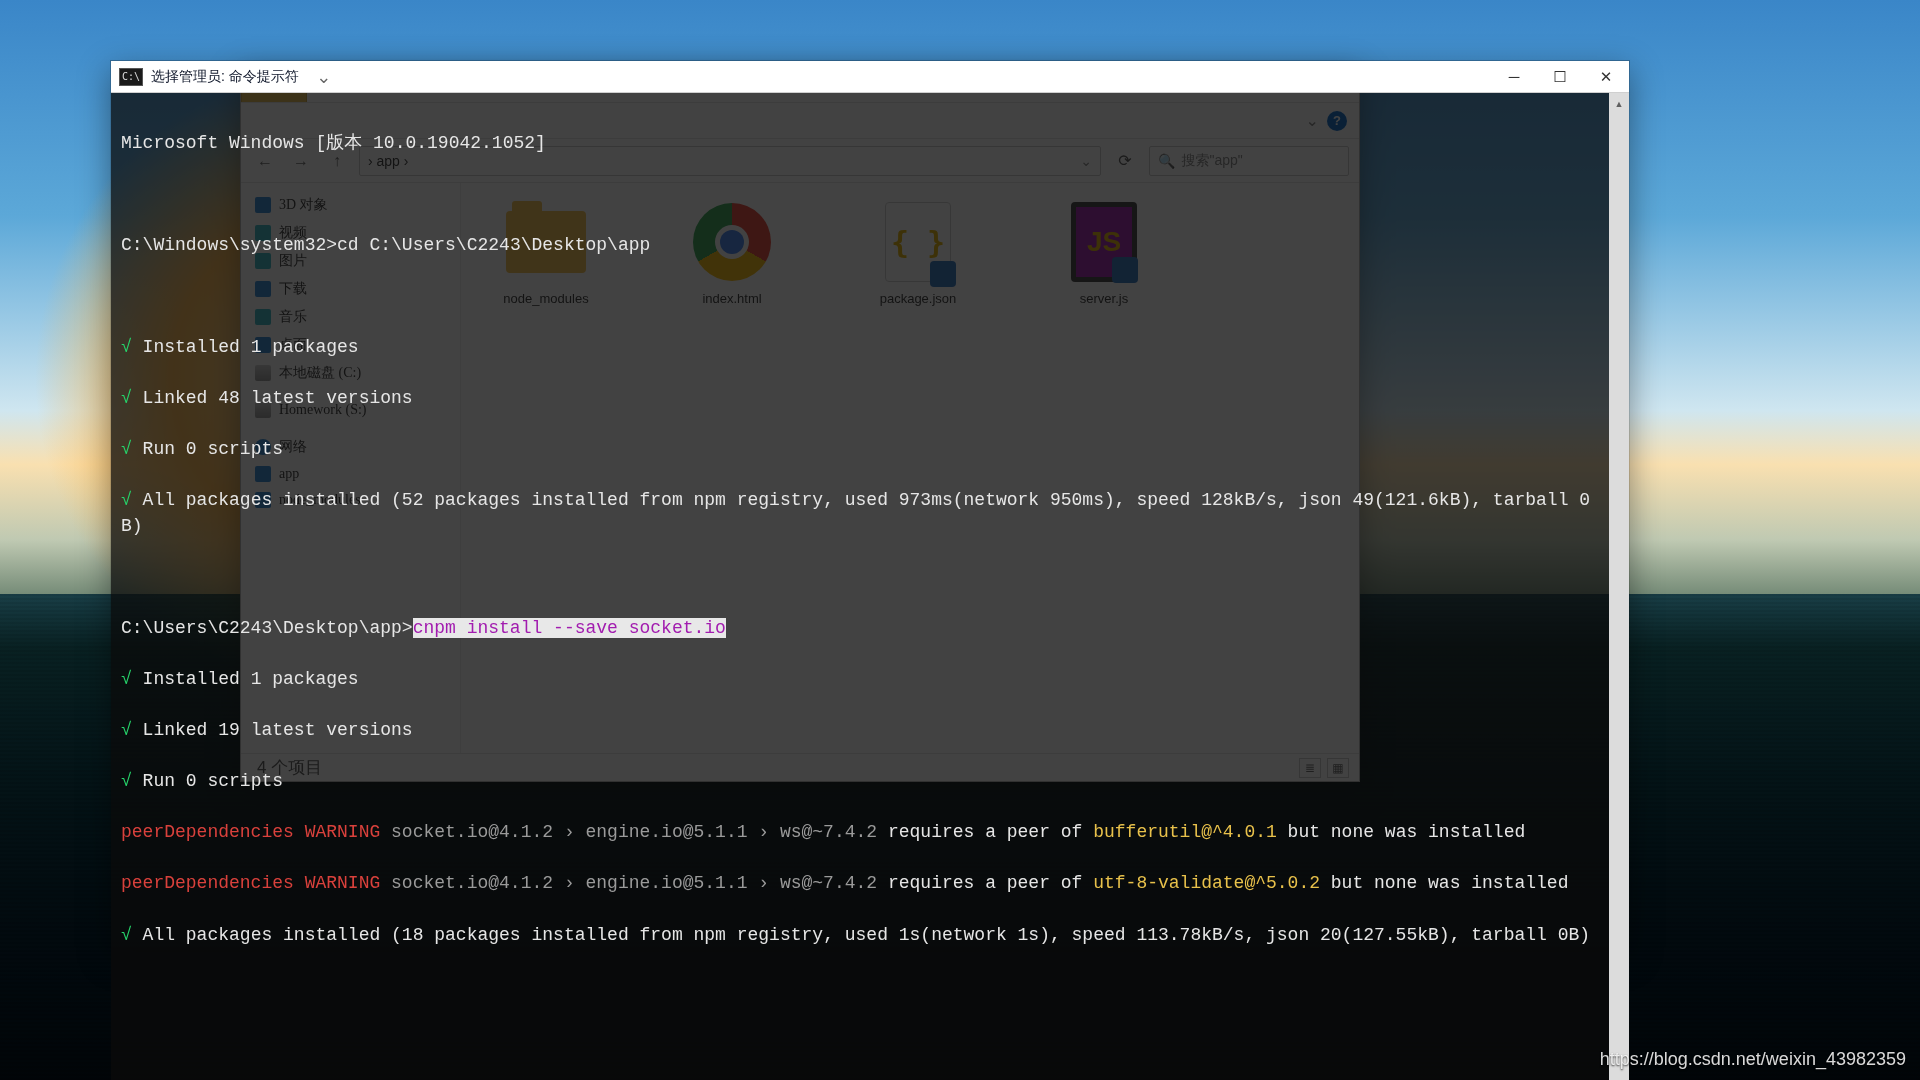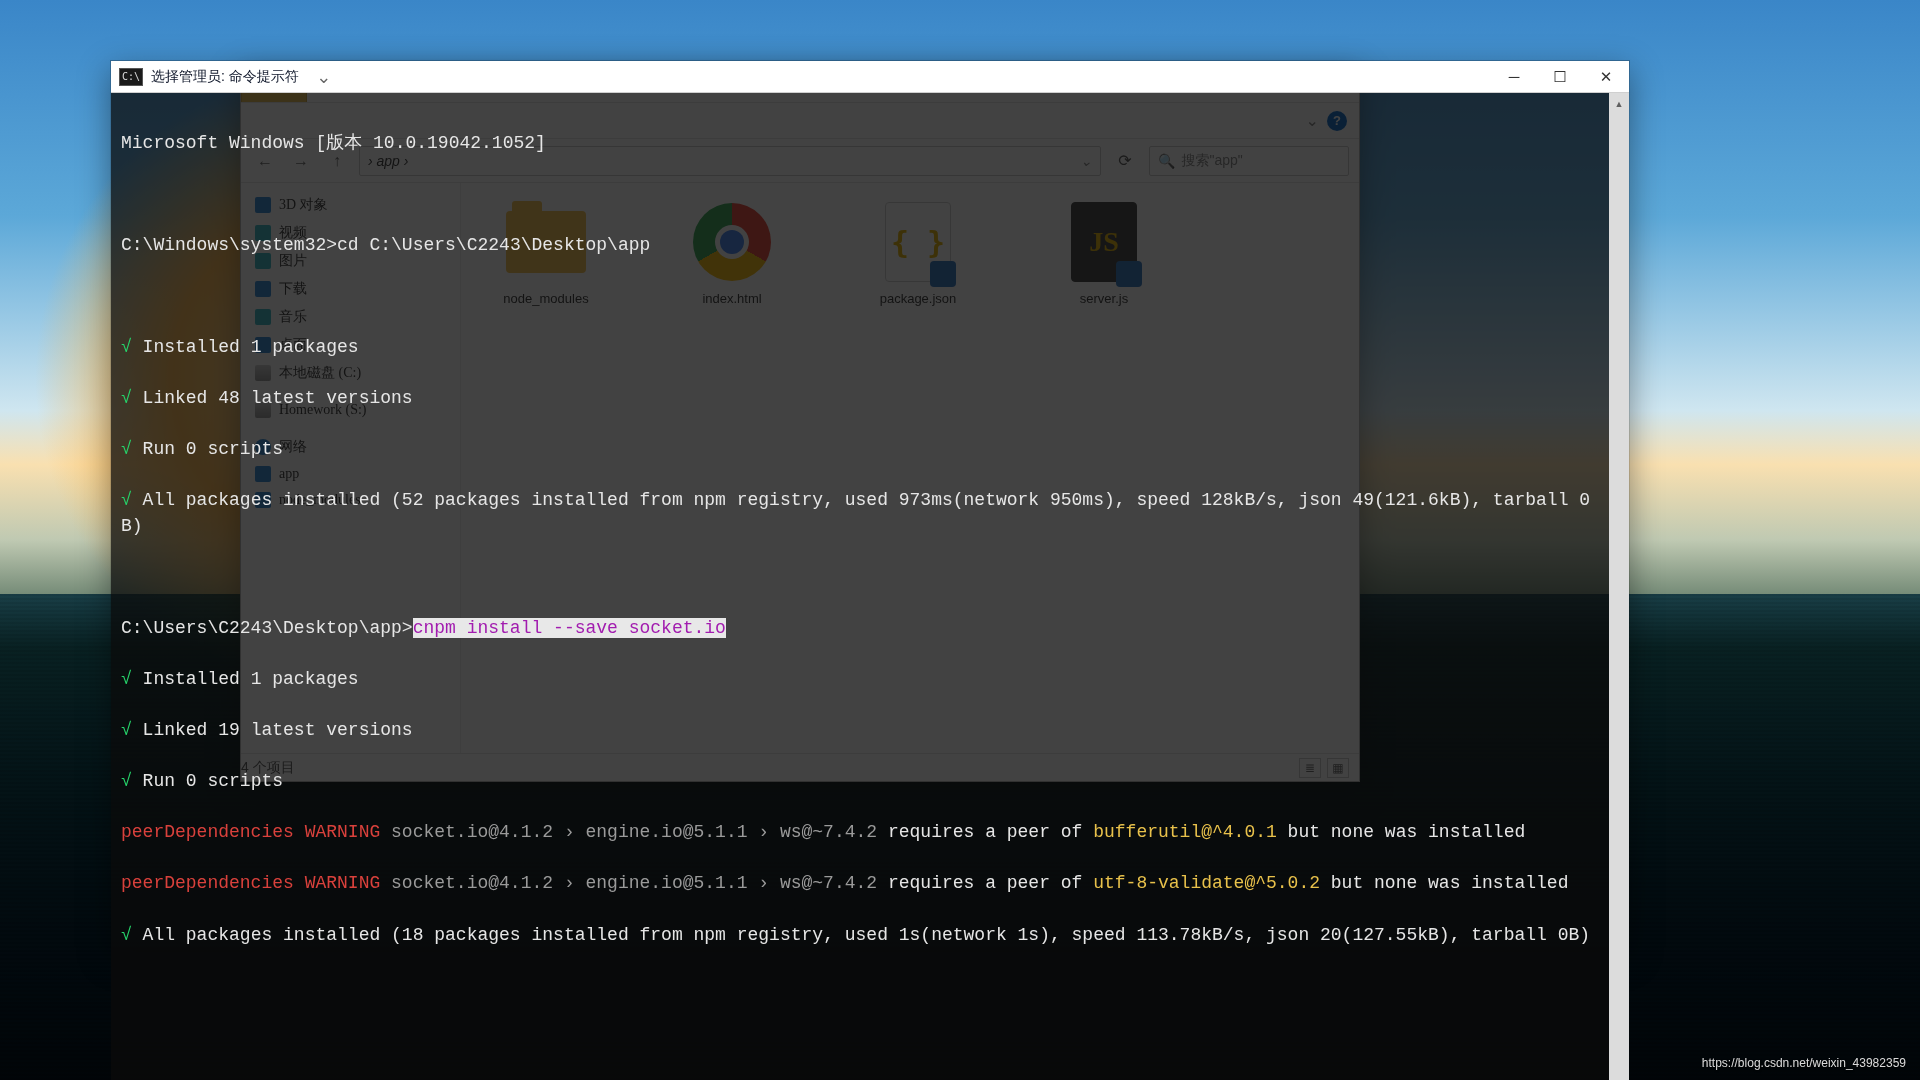--- a/index.html
+++ b/index.html
@@ -55,21 +55,21 @@
     display:flex; align-items:center; justify-content:center; font-size:13px; font-weight:bold;
   }
 
   .exp-addr {
     height: 44px; background:#fff; border-bottom:1px solid #e5e5e5;
     display:flex; align-items:center; padding:0 10px; gap:8px;
   }
   .nav-btn { width:28px; height:28px; display:flex; align-items:center; justify-content:center; color:#666; font-size:16px; }
   .breadcrumb {
     flex:1; height:30px; border:1px solid #ccc; border-radius:2px; display:flex; align-items:center;
-    padding:0 8px; font-size:14px; color:#333; gap:6px;font-style:italic;
+    padding:0 8px; font-size:14px; color:#333; gap:6px;
   }
   .refresh-btn { width:32px; height:30px; display:flex; align-items:center; justify-content:center; color:#555; }
   .search-box {
     width:200px; height:30px; border:1px solid #ccc; border-radius:2px; display:flex; align-items:center;
     padding:0 8px; color:#888; font-size:14px; gap:6px;
   }
 
   .exp-body { display:flex; height: calc(100% - 40px - 36px - 44px - 28px); background:#fff; }
   .exp-sidebar { width:220px; border-right:1px solid #eee; padding:8px 0; font-size:14px; color:#333;font-family:Liberation Serif, serif; }
   .side-item { display:flex; align-items:center; gap:8px; padding:5px 14px; }
@@ -95,23 +95,23 @@
   .chrome-dot { width:24px; height:24px; border-radius:50%; background:#4285f4; }
   .json-ico {
     width:66px; height:80px; background:#fff; border:1px solid #d0d0d0; border-radius:4px;
     display:flex; align-items:center; justify-content:center; position:relative;
     font-weight:bold; font-size:30px; color:#e8b600; font-family:Consolas,monospace;
   }
   .vscode-badge {
     position:absolute; right:-6px; bottom:-6px; width:26px; height:26px; background:#2f75c0; border-radius:4px;
   }
   .js-ico {
-    width:66px; height:80px; background:#404040; border:1px solid #404040; border-radius:4px;
+    width:66px; height:80px; background:#a21caf; border:5px solid #404040; border-radius:4px;
     display:flex; align-items:center; justify-content:center; position:relative;
-    font-weight:bold; font-size:28px; color:#e8b600; font-family:Liberation Serif, serif;
+    font-weight:bold; font-size:28px; color:#e8b600; font-family:Liberation Sans, sans-serif;
   }
 
   .exp-status { height:28px; border-top:1px solid #e5e5e5; background:#fff; display:flex; align-items:center; justify-content:flex-end; padding-right:10px; gap:6px; }
   .view-btn { width:22px; height:20px; border:1px solid #ccc; display:flex; align-items:center; justify-content:center; font-size:12px; color:#666; }
 
   
   .terminal-window {
     position: absolute;
     top: 60px; left: 110px;
     width: 1520px; height: 888px;
@@ -148,21 +148,21 @@
 
   .g   { color:#26d36a; }
   .yl  { color:#e8c14b; }
   .red { color:#d9413c; }
   .gry { color:#9a9a9a; }
   .hl  { background:#e8e8e8; color:#a21caf;text-align:center; }
   .ln  { display:block; }
 
   .watermark {
     position:absolute; right:14px; bottom:10px; color:rgba(255,255,255,0.85);
-    font-size:12px; text-shadow:0 1px 2px rgba(0,0,0,0.8);
+    font-size:18px; text-shadow:0 1px 2px rgba(0,0,0,0.8);
     font-family: Arial, sans-serif;
   }
 </style>
 </head>
 <body>
 
 <div class="desktop">
   <div class="sea"></div>
 
   <div class="explorer-window">
@@ -274,21 +274,21 @@
         <div class="file-item">
           <div class="file-icon">
             <div class="js-ico">JS<span class="vscode-badge"></span></div>
           </div>
           <div>server.js</div>
         </div>
       </div>
     </div>
 
     <div class="exp-status">
-      <span style="margin-right:auto; margin-left:0; color:#555; font-size:14px;">4 个项目</span>
+      <span style="margin-right:auto; margin-left:16px; color:#555; font-size:17px;">4 个项目</span>
       <div class="view-btn">≣</div>
       <div class="view-btn">▦</div>
     </div>
   </div>
 
   <div class="terminal-window">
     <div class="term-titlebar">
       <div class="term-icon">C:\</div>
       <div class="term-title">选择管理员: 命令提示符</div>
       <div class="term-newtab">⌄</div>

